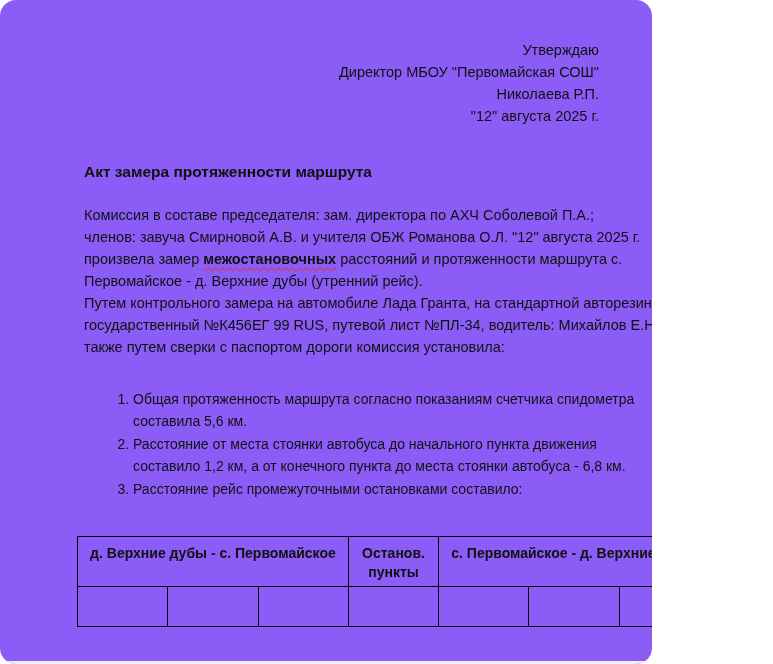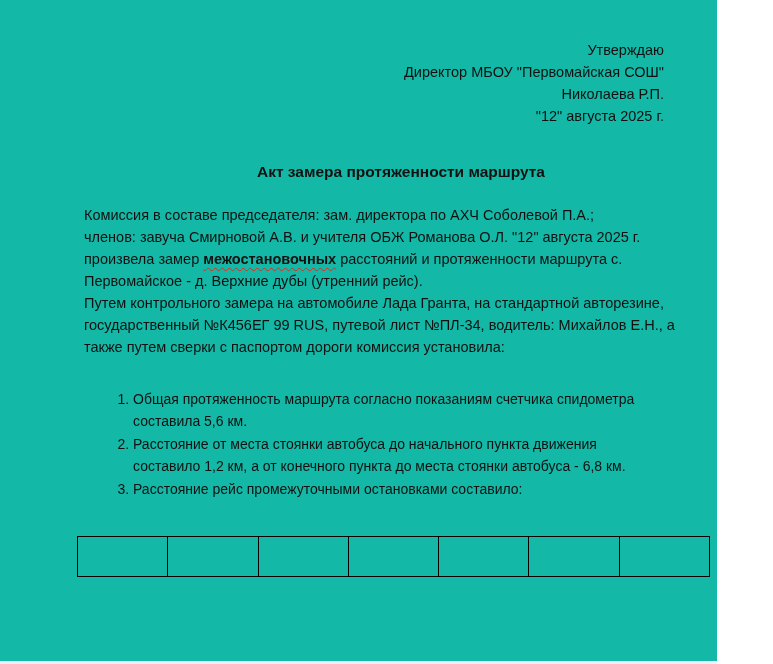--- a/index.html
+++ b/index.html
@@ -5,37 +5,38 @@
   * { margin: 0; padding: 0; box-sizing: border-box; }
   html, body { background: #ffffff; }
   body {
     width: 773px; height: 664px;
     font-family: "Liberation Sans", sans-serif;
     color: #111111;
     overflow: hidden;
   }
   .page {
     position: relative;
-    width: 717px; height: 664px;
-    background: #14b8a6;
+    width: 652px; height: 664px;
+    background: #8b5cf6;
     overflow: hidden;
+    border-radius: 16px;
   }
   .approval {
     position: absolute;
     top: 39px; right: 53px;
     text-align: right;
     font-size: 14.5px;
     line-height: 22px;
     white-space: pre-line;
   }
   .doc-title {
     position: absolute;
     top: 161px; left: 84px;
     width: 634px;
-    text-align: center;
+    text-align: left;
     font-weight: bold;
     font-size: 15.5px;
     line-height: 22px;
   }
   .para {
     position: absolute;
     left: 84px;
     width: 648px;
     font-size: 14.5px;
     line-height: 22px;
@@ -133,20 +134,26 @@
     <colgroup>
       <col>
         <col>
         <col>
         <col>
         <col>
         <col>
         <col>
     </colgroup>
     <tbody>
+        <tr class="row-routes">
+      <th colspan="3">д. Верхние дубы - с. Первомайское</th>
+      <th>Останов.
+пункты</th>
+      <th colspan="3">с. Первомайское - д. Верхние дубы</th>
+    </tr>
     <tr class="row-data">
       <td></td>
       <td></td>
       <td></td>
       <td></td>
       <td></td>
       <td></td>
       <td></td>
     </tr>
   </tbody>

